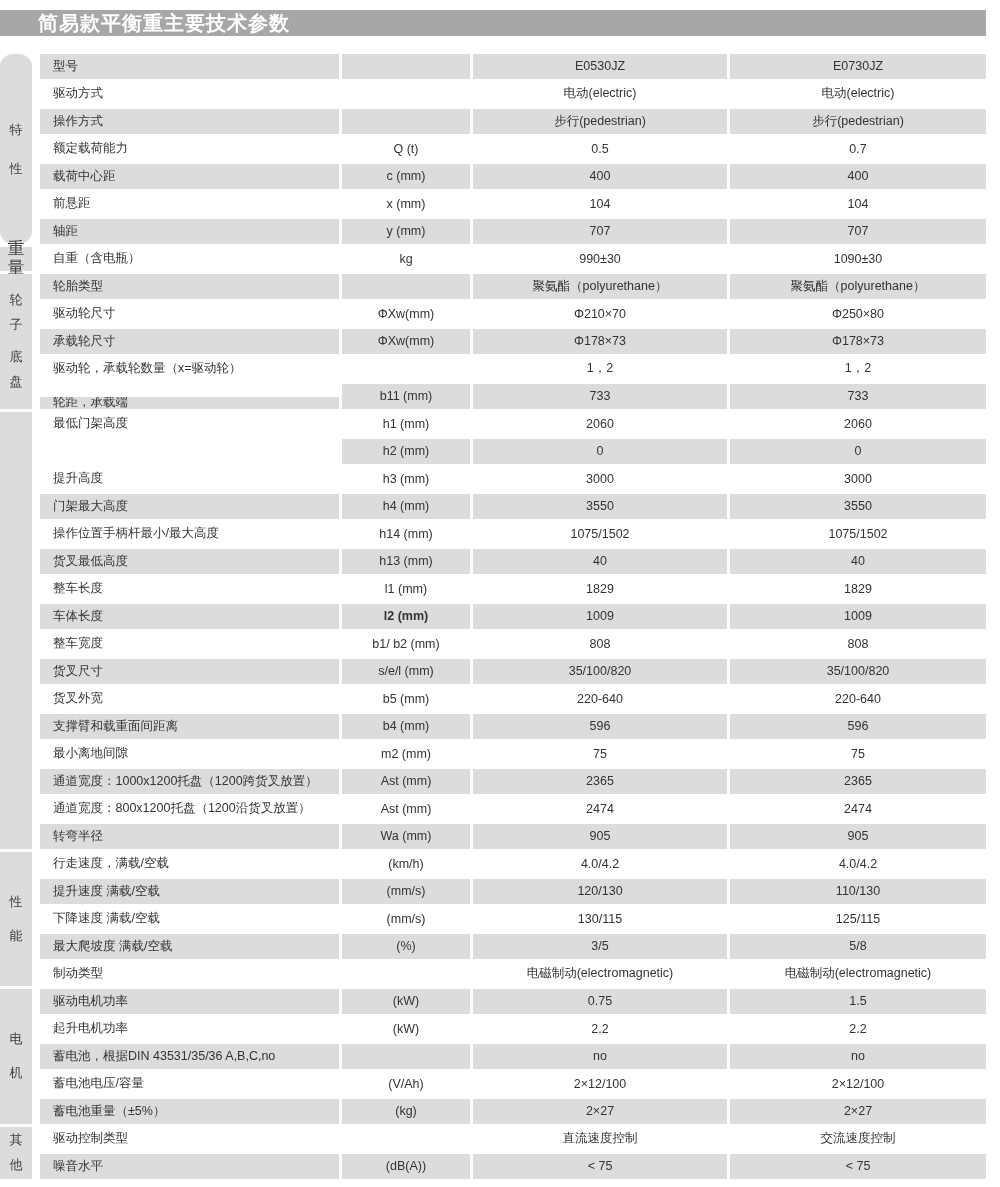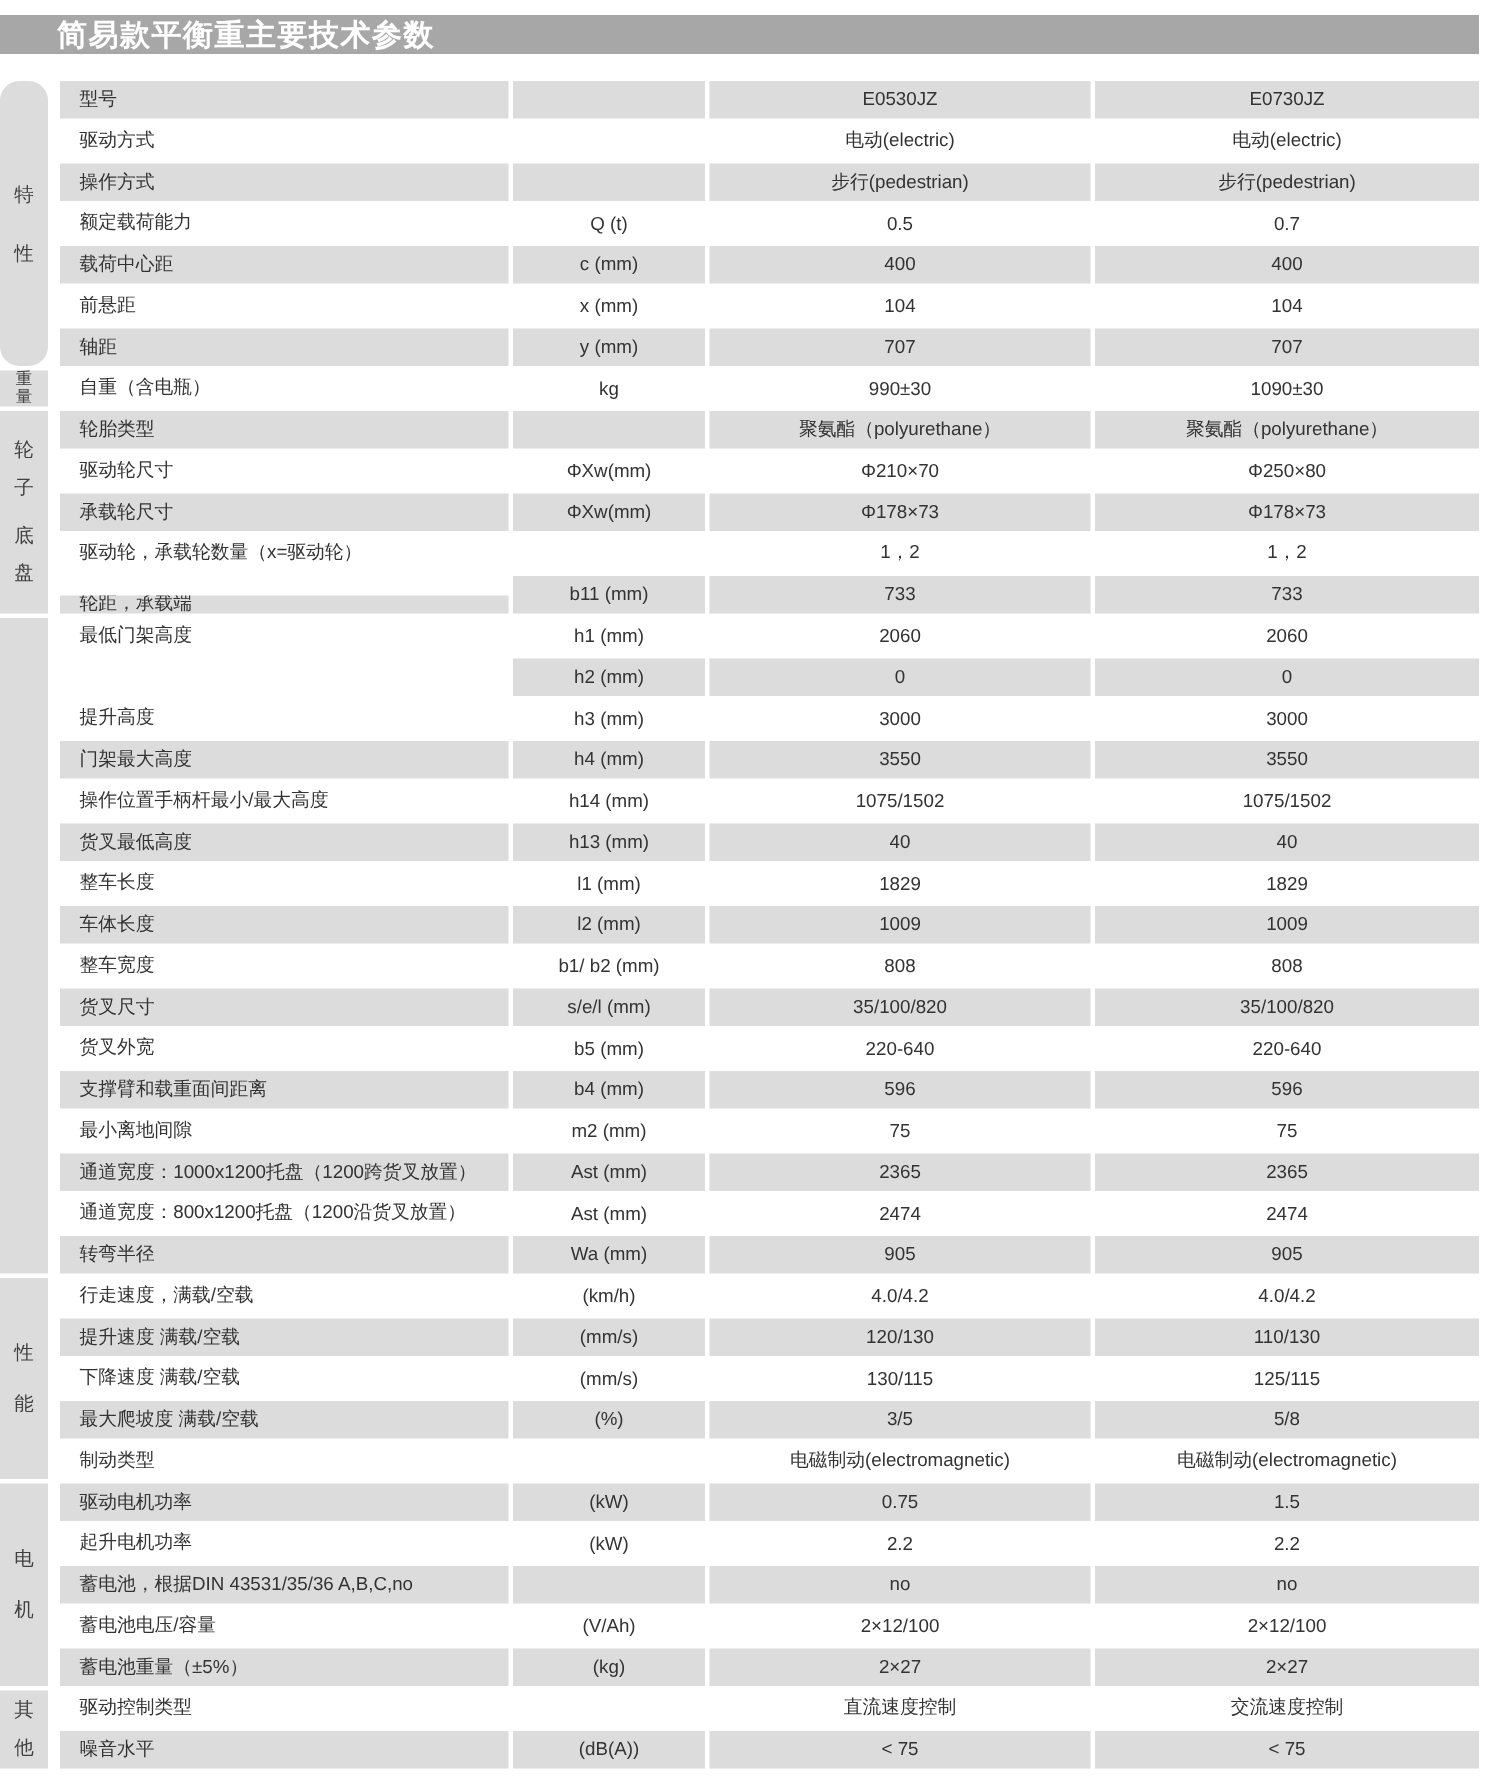--- a/index.html
+++ b/index.html
@@ -38,21 +38,21 @@
   .cell.shaded{background:#dcdcdc;}
   .side-label{
     width:32px;
     background:#dcdcdc;
     display:flex;flex-direction:column;align-items:center;justify-content:center;
     gap:8px;
     color:#404040;font-size:13px;
   }
   .v-label{width:1em;word-break:break-all;text-align:center;line-height:2.4;}
   .sec-0 .v-label{line-height:3.0;}
-  .sec-1 .v-label{font-size:11px;line-height:1.1;}
+  .sec-1 .v-label{font-size:17px;line-height:1.1;}
   .sec-2 .v-label{line-height:1.9;}
   .sec-4 .v-label{line-height:2.6;}
   .sec-5 .v-label{line-height:2.6;}
   .sec-6 .v-label{line-height:1.9;}
 </style>
 </head>
 <body>
 
 <div class="page">
   <div class="title-bar">
@@ -143,21 +143,21 @@
       <div class="cell val" style="grid-area: 18 / 5;">1075/1502</div>
       <div class="cell param shaded" style="grid-area: 19 / 2;">货叉最低高度</div>
       <div class="cell val shaded" style="grid-area: 19 / 3;">h13 (mm)</div>
       <div class="cell val shaded" style="grid-area: 19 / 4;">40</div>
       <div class="cell val shaded" style="grid-area: 19 / 5;">40</div>
       <div class="cell param" style="grid-area: 20 / 2;">整车长度</div>
       <div class="cell val" style="grid-area: 20 / 3;">l1 (mm)</div>
       <div class="cell val" style="grid-area: 20 / 4;">1829</div>
       <div class="cell val" style="grid-area: 20 / 5;">1829</div>
       <div class="cell param shaded" style="grid-area: 21 / 2;">车体长度</div>
-      <div class="cell val shaded" style="grid-area: 21 / 3;">l2 (mm)</div>
+      <div class="cell val shaded" style="grid-area: 21 / 3; font-weight: bold;">l2 (mm)</div>
       <div class="cell val shaded" style="grid-area: 21 / 4;">1009</div>
       <div class="cell val shaded" style="grid-area: 21 / 5;">1009</div>
       <div class="cell param" style="grid-area: 22 / 2;">整车宽度</div>
       <div class="cell val" style="grid-area: 22 / 3;">b1/ b2 (mm)</div>
       <div class="cell val" style="grid-area: 22 / 4;">808</div>
       <div class="cell val" style="grid-area: 22 / 5;">808</div>
       <div class="cell param shaded" style="grid-area: 23 / 2;">货叉尺寸</div>
       <div class="cell val shaded" style="grid-area: 23 / 3;">s/e/l (mm)</div>
       <div class="cell val shaded" style="grid-area: 23 / 4;">35/100/820</div>
       <div class="cell val shaded" style="grid-area: 23 / 5;">35/100/820</div>

